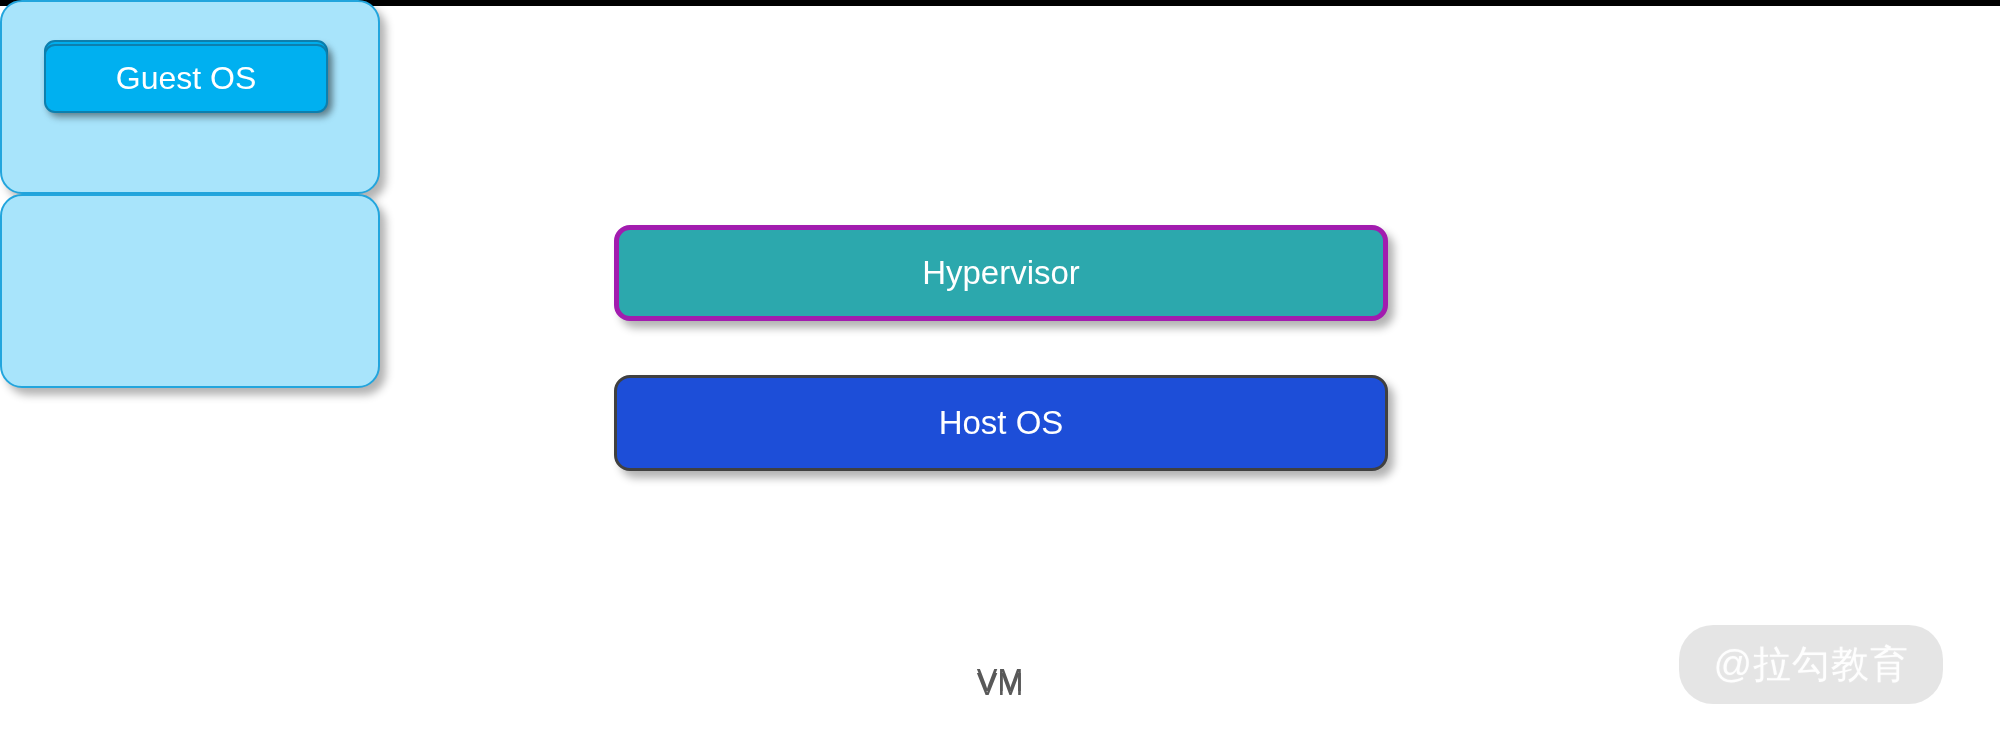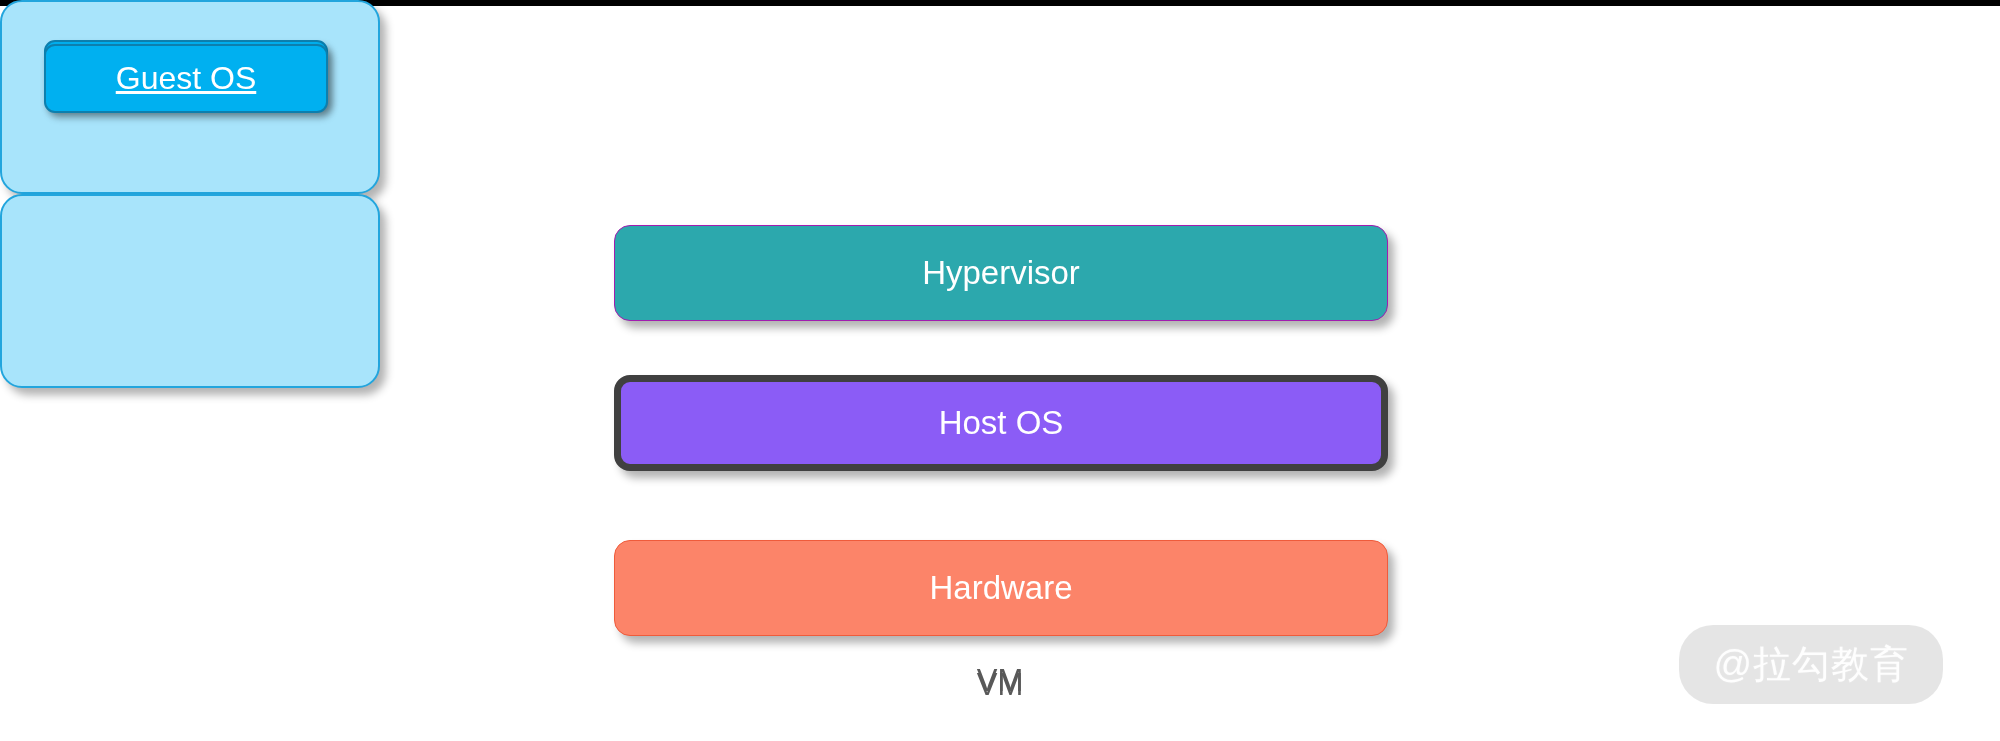--- a/index.html
+++ b/index.html
@@ -66,21 +66,20 @@
     align-items: center;
     justify-content: center;
     background: #00b0f0;
     border: 2px solid #0d7fae;
     border-radius: 11px;
     box-shadow: 4px 5px 7px rgba(0,0,0,0.28);
     color: #ffffff;
     font-size: 32px;
     font-weight: 400;
     white-space: nowrap;
-    text-decoration: underline;
   }
   .vm-left  .guest-os { left: 44px; top: 40px; width: 284px; height: 69px; }
   .vm-right .guest-os { left: 44px; top: 44px; width: 284px; height: 69px; }
 
   
   .layer {
     position: absolute;
     left: 614px;
     width: 774px;
     box-sizing: border-box;
@@ -92,27 +91,27 @@
     font-size: 33px;
     font-weight: 400;
     white-space: nowrap;
     box-shadow: 6px 7px 9px rgba(0,0,0,0.30);
   }
 
   .layer-hypervisor {
     top: 225px;
     height: 96px;
     background: #2ca8ad;
-    border: 1px solid #a21caf;
+    border: 5px solid #a21caf;
   }
   .layer-hostos {
     top: 375px;
     height: 96px;
-    background: #8b5cf6;
-    border: 7px solid #404040;
+    background: #1d4ed8;
+    border: 3px solid #404040;
   }
   .layer-hardware {
     top: 540px;
     height: 96px;
     background: #fc8469;
     border: 1px solid #ef5b3b;
   }
 
   
   .watermark {
@@ -145,17 +144,16 @@
 
   <div class="vm-box vm-right">
     <div class="guest-os">Guest OS</div>
     <div class="vm-label">VM</div>
   </div>
 
   <div class="layer layer-hypervisor">Hypervisor</div>
 
   <div class="layer layer-hostos">Host OS</div>
 
-  <div class="layer layer-hardware">Hardware</div>
 
 </div>
 
 <div class="watermark">@拉勾教育</div>
 
 </body></html>

